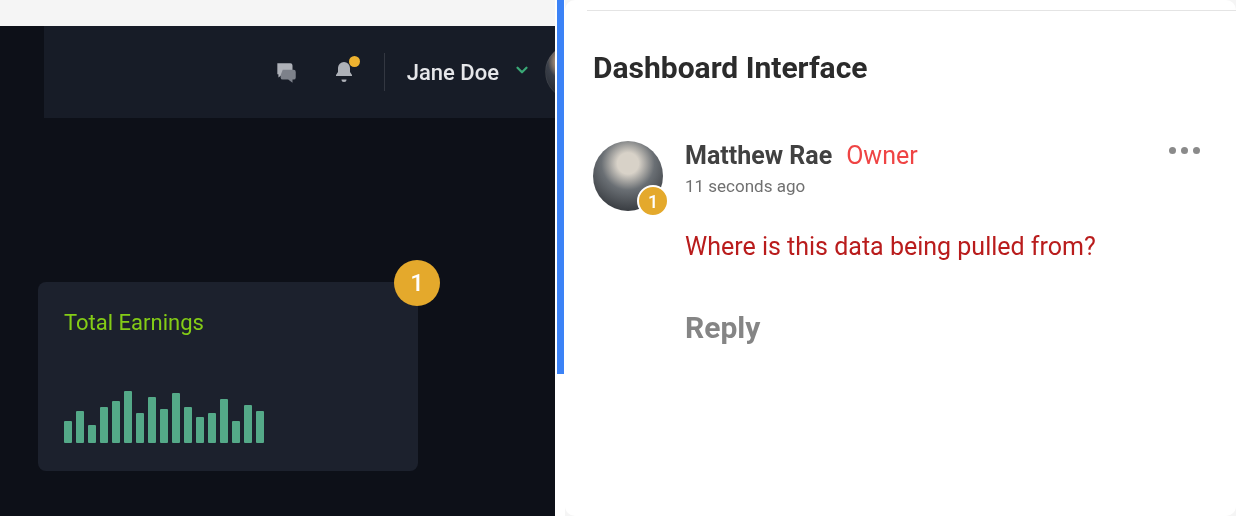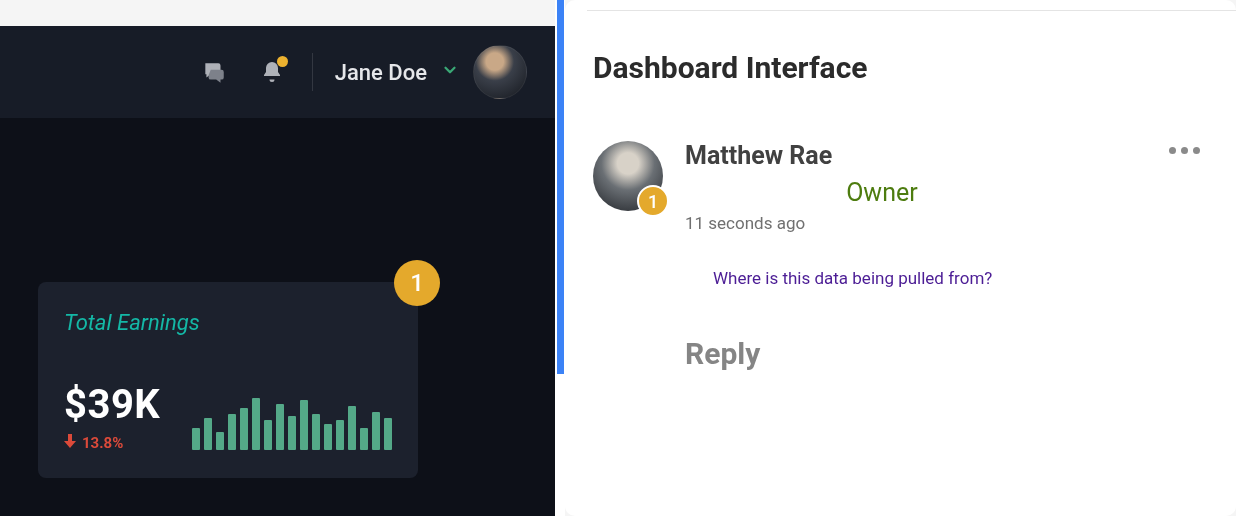--- a/index.html
+++ b/index.html
@@ -24,22 +24,22 @@
       height: 26px;
       background: #f5f5f5;
     }
     .header-bar {
       height: 92px;
       width: 100%;
       background: #171c27;
       display: flex;
       align-items: center;
       justify-content: flex-end;
-      padding-right: 28px;
       gap: 22px;
+      margin-left: 44px;
     }
     .hdr-icon {
       position: relative;
       width: 36px;
       height: 36px;
       display: flex;
       align-items: center;
       justify-content: center;
       cursor: pointer;
     }
@@ -102,24 +102,23 @@
       border-radius: 50%;
       background: #e4a92c;
       color: #fff;
       font-size: 24px;
       font-weight: 500;
       display: flex;
       align-items: center;
       justify-content: center;
     }
     .card-title {
-      color: #14b8a6;
+      color: #84cc16;
       font-size: 22px;
       font-weight: 400;
-      font-style: italic;
     }
     .card-row {
       display: flex;
       align-items: flex-end;
       justify-content: space-between;
       margin-top: 46px;
     }
     .card-value {
       color: #fff;
       font-size: 40px;
@@ -213,33 +212,33 @@
       justify-content: center;
       border: 2px solid #fff;
     }
     .c-body { flex: 1; }
     .c-head {
       display: flex;
       align-items: flex-start;
       gap: 14px;
     }
     .c-name { font-size: 25px; font-weight: 700; color: #414141; }
-    .c-role { font-size: 25px; font-weight: 400; color: #4d7c0f; margin-top: 37px; }
+    .c-role { font-size: 25px; font-weight: 400; color: #ef4444; }
     .c-menu {
       margin-left: auto;
       display: flex;
       gap: 5px;
       cursor: pointer;
       padding: 6px;
     }
     .c-menu span {
       width: 7px; height: 7px; border-radius: 50%; background: #8a8a8a;
     }
     .c-time { margin-top: 6px; font-size: 17px; color: #707070; }
-    .c-text { margin-top: 34px; font-size: 17px; color: #4c1d95; line-height: 1.35; margin-left: 28px; }
+    .c-text { margin-top: 34px; font-size: 25px; color: #b91c1c; line-height: 1.35; }
     .c-reply {
       margin-top: 46px;
       font-size: 30px;
       font-weight: 700;
       color: #858585;
       cursor: pointer;
       display: inline-block;
     }
   </style>
 </head>
@@ -271,31 +270,20 @@
       </span>
       <div class="avatar"></div>
     </div>
   </div>
 
   <div class="dashboard-body">
     <div class="card">
       <div class="card-badge">1</div>
       <div class="card-title">Total Earnings</div>
       <div class="card-row">
-        <div>
-          <div class="card-value">$39K</div>
-          <div class="card-delta">
-            <span>
-              <svg width="12" height="14" viewBox="0 0 12 14" fill="#db4a3a">
-                  <path d="M6 14 0 7h4V0h4v7h4z"></path>
-                </svg>
-            </span>
-            <span>13.8%</span>
-          </div>
-        </div>
         <div class="bar-chart" id="spark">
             <div class="bar" style="height: 22px;"></div>
             <div class="bar" style="height: 32px;"></div>
             <div class="bar" style="height: 18px;"></div>
             <div class="bar" style="height: 36px;"></div>
             <div class="bar" style="height: 42px;"></div>
             <div class="bar" style="height: 52px;"></div>
             <div class="bar" style="height: 30px;"></div>
             <div class="bar" style="height: 46px;"></div>
             <div class="bar" style="height: 34px;"></div>

